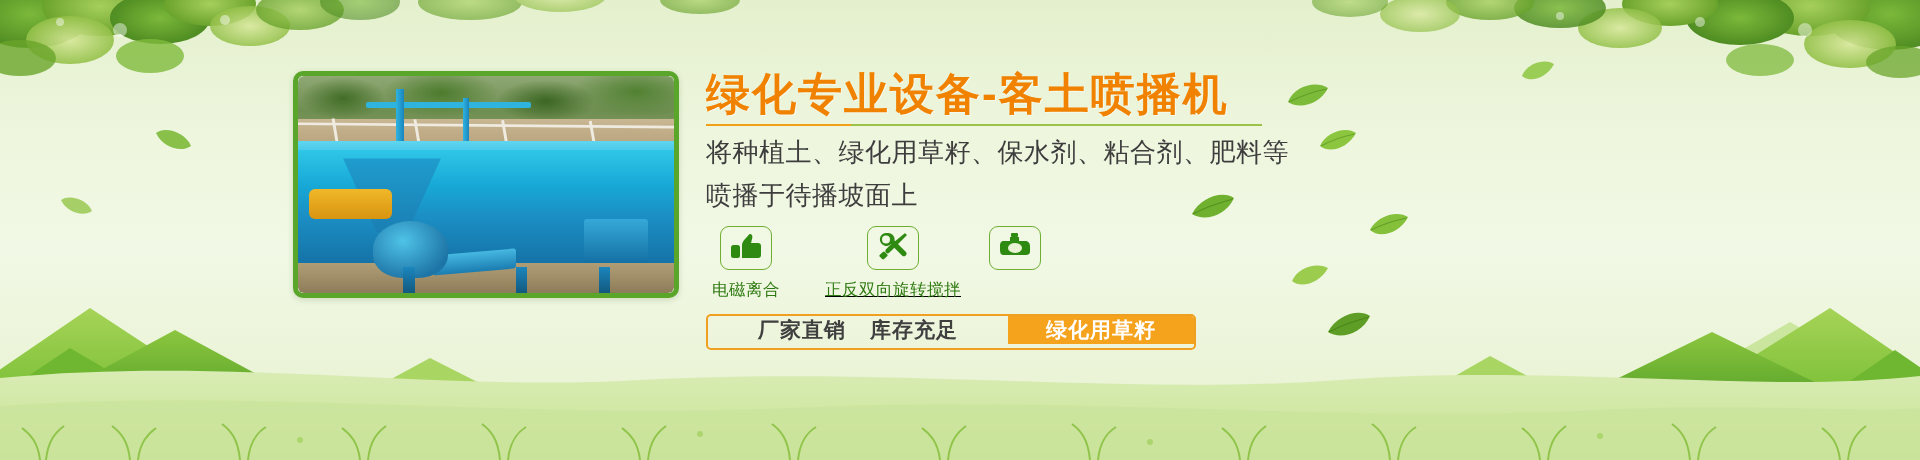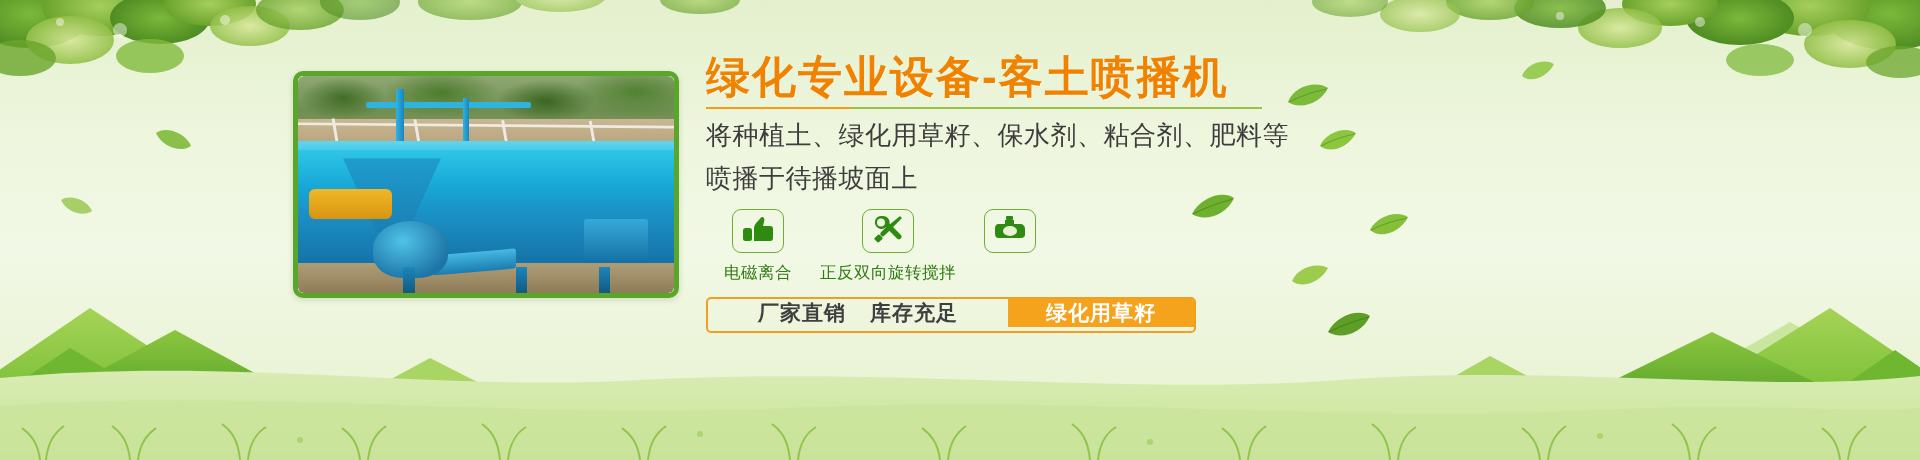--- a/index.html
+++ b/index.html
@@ -86,42 +86,42 @@
   .ph-mast { position:absolute; left:26%; top:6%; width:2.2%; height:34%;
     background:linear-gradient(90deg,#2fb4e0,#1a85bd); }
   .ph-mast2 { position:absolute; left:44%; top:10%; width:1.6%; height:30%;
     background:linear-gradient(90deg,#2fb4e0,#1a85bd); }
   .ph-beam { position:absolute; left:18%; top:12%; width:44%; height:2.8%;
     background:#2fb4e0; border-radius:2px; }
   .ph-leg { position:absolute; bottom:0; width:3%; height:12%;
     background:linear-gradient(180deg,#1b86bd,#12597f); }
 
   
-  .content { position:absolute; left:706px; top:53px; width:680px; z-index:7; }
+  .content { position:absolute; left:706px; top:70px; width:680px; z-index:7; }
 
   .title {
     font-size:44px; font-weight:bold; letter-spacing:2px;
     color:#f08200; line-height:1.08; white-space:nowrap;
     text-shadow:1px 1px 0 rgba(255,255,255,.55);
   }
   .title-rule { margin-top:6px; width:556px; height:2px; background:linear-gradient(90deg,#f2a117 0%,#f2a117 26%,#9dc24a 26%,#9dc24a 100%); }
 
   .subtitle { margin-top:9px; color:#3d3d3d; font-size:26px; line-height:1.32; letter-spacing:.5px; white-space:nowrap; }
   .subtitle-l2 { white-space:nowrap; }
 
   
   .features { margin-top:14px; display:flex; align-items:flex-start; }
   .feature { display:flex; flex-direction:column; align-items:center; }
   .feat-box {
     width:52px; height:44px; border:1.5px solid #6fae32; border-radius:9px;
     display:flex; align-items:center; justify-content:center; background:transparent;
   }
   .feat-label { margin-top:9px; font-size:16.5px; color:#2f7a12; white-space:nowrap; letter-spacing:.5px; }
-  .f1 { margin-left:18px; }
-  .f2 { margin-left:28px; }
+  .f1 { margin-left:6px; }
+  .f2 { margin-left:45px;text-decoration:underline; }
   .f3 { margin-left:28px; }
 
   
   .cta { margin-top:13px; display:flex; align-items:flex-start; width:490px; height:36px;
     border:2px solid #f0a020; border-radius:5px; overflow:hidden; background:transparent; }
   .cta-left { flex:1; display:flex; align-items:center; justify-content:center; gap:24px;
     font-size:21px; font-weight:bold; color:#3f3f3f; letter-spacing:1px; }
   .cta-btn { width:186px; display:flex; align-items:center; justify-content:center;
     background:#f5a21c; color:#ffffff; font-size:21px; font-weight:bold; letter-spacing:1px; }
 

